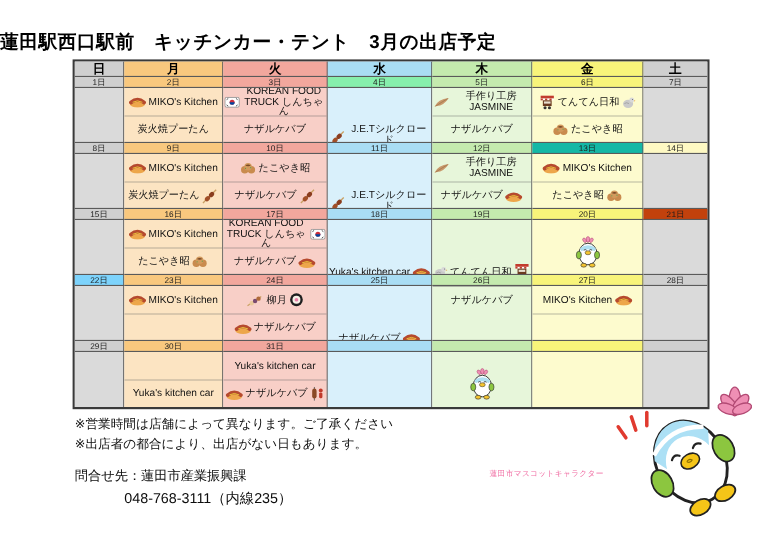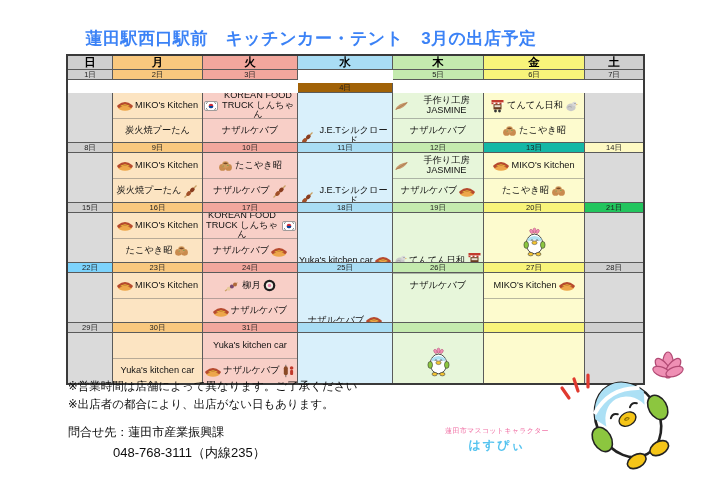--- a/index.html
+++ b/index.html
@@ -1,22 +1,22 @@
 <!DOCTYPE html>
 <html><head>
 <meta charset="utf-8">
 <style>
   html,body{margin:0;padding:0;}
   body{
     width:710px;height:503px;position:relative;overflow:hidden;background:#ffffff;
     font-family:"Liberation Sans","DejaVu Sans",sans-serif;color:#111;
   }
   .page-title{
-    position:absolute;top:27px;left:0;width:622px;text-align:center;
-    font-size:17px;font-weight:bold;letter-spacing:.5px;color:#3b82f6;
+    position:absolute;top:27px;left:0;width:622px;text-align:left;
+    font-size:17px;font-weight:bold;letter-spacing:.5px;color:#000000;
   }
   #calendar{
     position:absolute;left:66px;top:54px;
     display:grid;grid-template-columns:45px 90px 95px 95px 91px 101px 58px;
     border:2px solid #3a3a3a;background:#fff;
   }
   .cell{border-right:1px solid #5a5a5a;border-bottom:1px solid #5a5a5a;box-sizing:border-box;overflow:hidden;}
   .cell.lastcol{border-right:none;}
   .cell.lastrow{border-bottom:none;}
   .hdr{height:14px;display:flex;align-items:center;justify-content:center;font-weight:bold;font-size:11.5px;color:#000;}
@@ -45,21 +45,21 @@
     <div class="cell hdr" style="background: rgb(207, 207, 207);">日</div>
     <div class="cell hdr" style="background: rgb(249, 200, 126);">月</div>
     <div class="cell hdr" style="background: rgb(242, 167, 157);">火</div>
     <div class="cell hdr" style="background: rgb(169, 221, 244);">水</div>
     <div class="cell hdr" style="background: rgb(196, 234, 174);">木</div>
     <div class="cell hdr" style="background: rgb(248, 244, 122);">金</div>
     <div class="cell hdr lastcol" style="background: rgb(207, 207, 207);">土</div>
     <div class="cell date" style="background: rgb(207, 207, 207);">1日</div>
     <div class="cell date" style="background: rgb(249, 200, 126);">2日</div>
     <div class="cell date" style="background: rgb(242, 167, 157);">3日</div>
-    <div class="cell date" style="background: #a16207; margin-top: 13px;">4日</div>
+    <div class="cell date" style="background: #86efac;">4日</div>
     <div class="cell date" style="background: rgb(196, 234, 174);">5日</div>
     <div class="cell date" style="background: rgb(248, 244, 122);">6日</div>
     <div class="cell date lastcol" style="background: rgb(207, 207, 207);">7日</div>
     <div class="cell content" style="background: rgb(218, 218, 218);"></div>
     <div class="cell content" style="background: rgb(252, 228, 194);">
       <div class="slot">
         <span class="icon">
           <svg width="16" height="11" viewBox="0 0 16 11">
             <ellipse cx="8" cy="7.6" rx="7" ry="3.1" fill="#eda64a"></ellipse>
             <path d="M2 6.2 Q8 1.2 14 6.2" stroke="#b64a2e" stroke-width="3.4" fill="none" stroke-linecap="round"></path>
@@ -270,21 +270,21 @@
         </span>
       </div>
     </div>
     <div class="cell content lastcol" style="background: rgb(218, 218, 218);"></div>
     <div class="cell date" style="background: rgb(207, 207, 207);">15日</div>
     <div class="cell date" style="background: rgb(249, 200, 126);">16日</div>
     <div class="cell date" style="background: rgb(242, 167, 157);">17日</div>
     <div class="cell date" style="background: rgb(169, 221, 244);">18日</div>
     <div class="cell date" style="background: rgb(196, 234, 174);">19日</div>
     <div class="cell date" style="background: rgb(248, 244, 122);">20日</div>
-    <div class="cell date lastcol" style="background: #22c55e; font-family: Liberation Mono, monospace;">21日</div>
+    <div class="cell date lastcol" style="background: #c2410c; font-family: Liberation Mono, monospace;">21日</div>
     <div class="cell content" style="background: rgb(218, 218, 218);"></div>
     <div class="cell content" style="background: rgb(252, 228, 194);">
       <div class="slot">
         <span class="icon">
           <svg width="16" height="11" viewBox="0 0 16 11">
             <ellipse cx="8" cy="7.6" rx="7" ry="3.1" fill="#eda64a"></ellipse>
             <path d="M2 6.2 Q8 1.2 14 6.2" stroke="#b64a2e" stroke-width="3.4" fill="none" stroke-linecap="round"></path>
             <path d="M3.6 6 Q8 3.4 12.4 6" stroke="#e8c23a" stroke-width="0.9" fill="none"></path>
           </svg>
         </span>
@@ -538,21 +538,20 @@
 <div class="notes">
   <div>※営業時間は店舗によって異なります。ご了承ください</div>
   <div>※出店者の都合により、出店がない日もあります。</div>
 </div>
 
 <div class="contact1">問合せ先：蓮田市産業振興課</div>
 <div class="contact2">048-768-3111（内線235）</div>
 
 <div class="mascot-caption">
   <div class="c1">蓮田市マスコットキャラクター</div>
-  <div class="c2">はすぴぃ</div>
 </div>
 
 <div class="mascot-wrap">
   <svg width="165" height="150" viewBox="0 0 165 150">
 
     <g stroke="#e03a2f" stroke-width="3.2" stroke-linecap="round">
       <line x1="22" y1="40" x2="29" y2="50"></line>
       <line x1="34" y1="31" x2="38" y2="43"></line>
       <line x1="48" y1="27" x2="48" y2="39"></line>
     </g>

